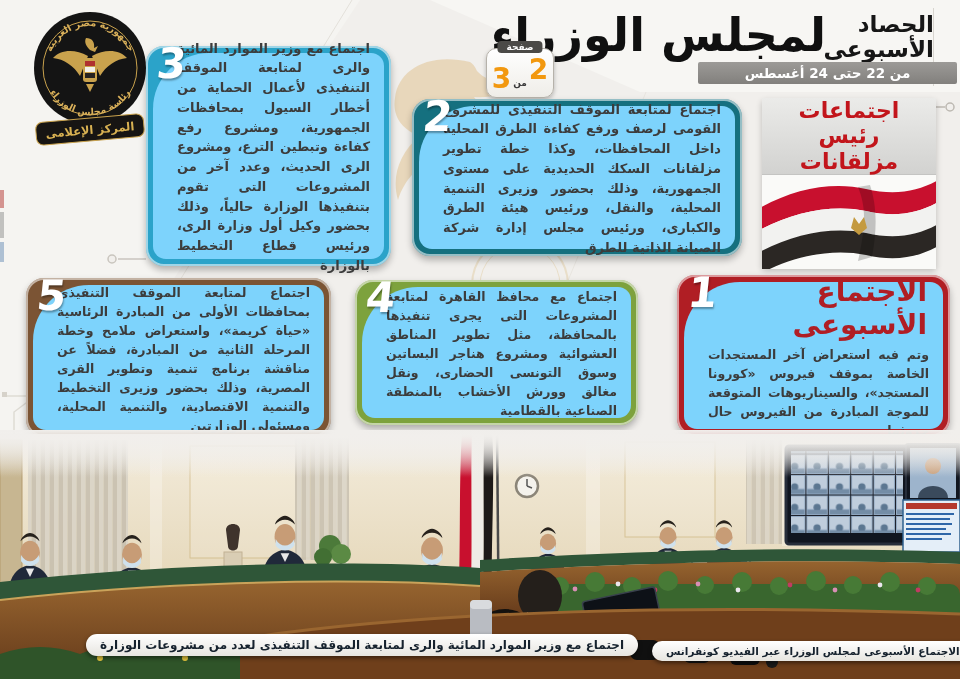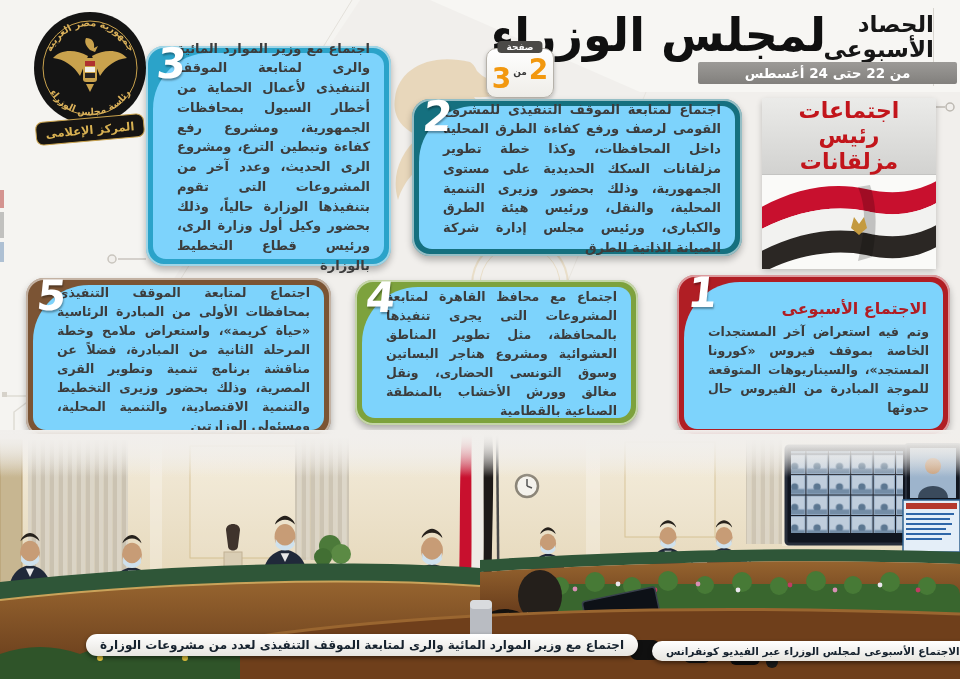--- a/index.html
+++ b/index.html
@@ -21,40 +21,40 @@
   
   .badge{position:absolute;left:486px;top:48px;width:66px;height:48px;
     background:linear-gradient(#ffffff,#efede8);border:1px solid #b6b2aa;border-radius:10px;
     box-shadow:0 2px 4px rgba(0,0,0,.25);}
   .badge-label{position:absolute;top:-8px;left:50%;transform:translateX(-50%);
     background:#4b4a47;color:#fff;font-size:9px;font-weight:bold;padding:1px 9px;
     border-radius:4px;white-space:nowrap;}
   .badge-nums{position:absolute;inset:0;display:flex;align-items:flex-end;justify-content:center;
     gap:2px;direction:rtl;padding-bottom:4px;box-sizing:border-box;}
   .badge-cur{color:#f2980f;font-size:28px;font-weight:bold;line-height:1;margin-bottom:9px;}
-  .badge-of{font-size:9px;color:#3a3a3a;font-weight:bold;margin-bottom:16px;}
+  .badge-of{font-size:9px;color:#3a3a3a;font-weight:bold;margin-bottom:5px;}
   .badge-tot{color:#f2980f;font-size:28px;font-weight:bold;line-height:1;}
 
   
   .pm-box{position:absolute;left:762px;top:98px;width:174px;height:170px;background:#fbfbf9;
     border-radius:3px;box-shadow:0 3px 6px rgba(0,0,0,.22);}
   .pm-label{height:76px;display:flex;align-items:center;justify-content:center;text-align:center;
     background:linear-gradient(#ebebe9,#d2d2d0);border-bottom:1px solid #c4c4c2;
     color:#c2151b;font-weight:bold;font-size:22px;line-height:1.15;direction:rtl;padding:0 10px;}
   .pm-flag{position:relative;height:94px;overflow:hidden;}
 
   
   .card{position:absolute;border-radius:18px;padding:7px;background:var(--accent,#888);
     box-shadow:0 4px 7px rgba(0,0,0,.28), inset 0 0 0 2px rgba(255,255,255,.55);box-sizing:border-box;}
   .card-inner{width:100%;height:100%;background:#7dd3fc;border-radius:13px;border-top-left-radius:56px;
     box-sizing:border-box;padding:10px 14px 8px 24px;display:flex;flex-direction:column;
     justify-content:center;}
   .card-num{position:absolute;top:-3px;left:11px;color:#fff;font-size:42px;font-weight:bold;
     line-height:1;text-shadow:1px 2px 2px rgba(0,0,0,.35);transform:skewX(-6deg);}
-  .card-title{direction:rtl;font-weight:bold;font-size:16px;
+  .card-title{direction:rtl;font-weight:bold;font-size:28px;
     color:var(--accent,#b01e24);margin:2px 2px 4px 0;}
   .card-body{direction:rtl;text-align:justify;text-align-last:right;color:#3c3c3c;
     font-weight:bold;font-size:12.5px;line-height:1.52;}
   .pos-1{left:677px;top:275px;width:273px;height:161px;}
   .pos-2{left:412px;top:99px;width:330px;height:157px;}
   .pos-3{left:146px;top:46px;width:245px;height:220px;}
   .pos-4{left:355px;top:280px;width:283px;height:145px;}
   .pos-5{left:26px;top:278px;width:305px;height:159px;}
   .pos-2 .card-body,.pos-3 .card-body{font-size:13px;}
 

